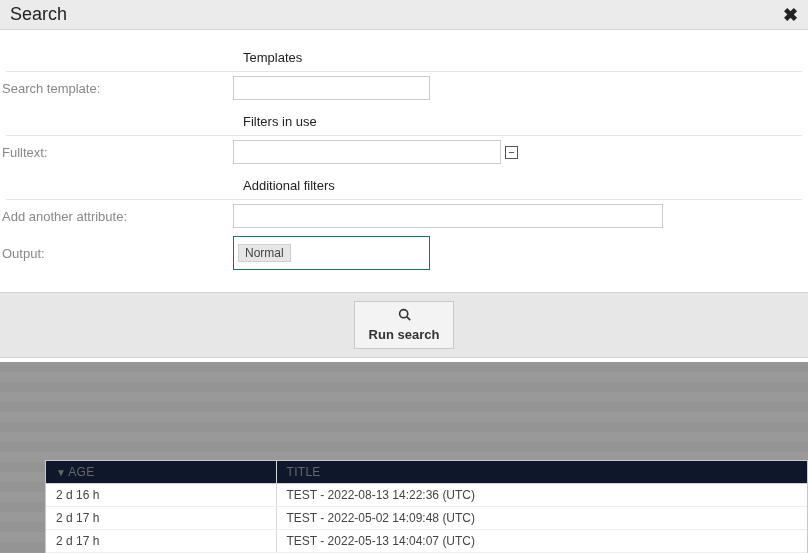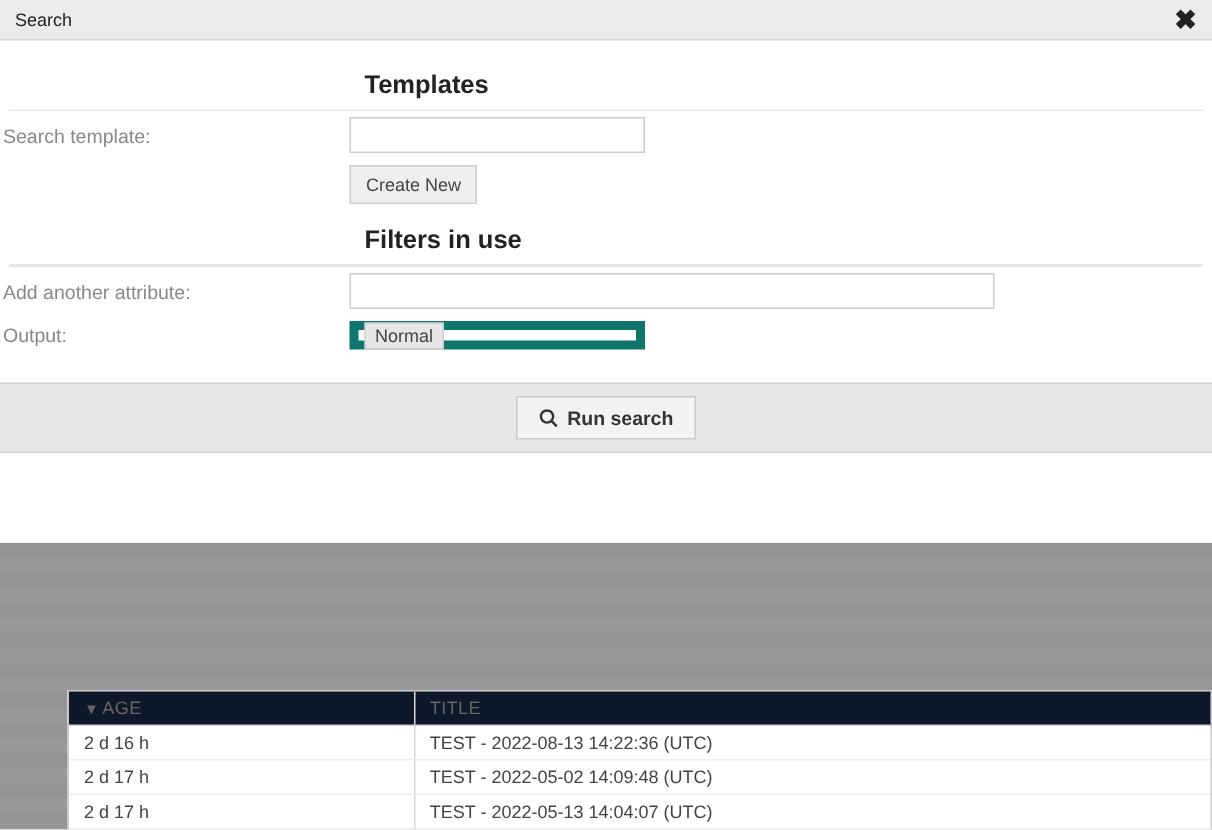--- a/index.html
+++ b/index.html
@@ -14,28 +14,28 @@
     position: relative;
   }
   .header {
     background: #ebebeb;
     border-bottom: 1px solid #d6d6d6;
     padding: 4px 10px;
     display: flex;
     justify-content: space-between;
     align-items: center;
   }
-  .header-title { font-size: 12px; font-weight: normal; color: #222; }
+  .header-title { font-size: 18px; font-weight: normal; color: #222; }
   .close-x { font-size: 18px; font-weight: bold; cursor: pointer; color:#222; line-height:1; }
 
   .body-area { padding: 10px 2px 0; }
 
   .section-heading {
-    font-weight: bold;
-    font-size: 17px;
+    font-weight: normal;
+    font-size: 13px;
     color: #222;
     margin-left: 241px;
     padding: 10px 0 6px;
   }
   .section-divider {
     border: none;
     border-top: 1px solid #e6e6e6;
     margin: 0 4px;
   }
 
@@ -86,22 +86,22 @@
     display: inline-flex;
     align-items: center; justify-content: center;
     font-size: 11px; line-height: 1;
     cursor: pointer;
     background:#fff;
     color:#333;
   }
 
   .sel-wrap { position: relative; }
   .sel-tokenbox {
-    border: 6px solid #0f766e;
-    height: 19px;
+    border: 1px solid #0f766e;
+    height: 34px;
     padding: 2px 4px;
     display: flex;
     align-items: center;
     background:#fff;
     text-align:right;
   }
   .token {
     background: #e6e6e6;
     border: 1px solid #cfcfcf;
     padding: 1px 6px;
@@ -121,20 +121,21 @@
     display: inline-flex;
     align-items: center;
     gap: 6px;
     background: #f3f3f3;
     border: 1px solid #c9c9c9;
     padding: 6px 14px;
     font-size: 13px;
     font-weight: bold;
     color: #333;
     cursor: pointer;
+    flex-direction: column;
   }
   .search-icon svg { display:block; }
 
   
   .dim-overlay {
     position: absolute;
     left:0; right:0; top: 362px; bottom:0;
     background: rgba(60,60,60,0.45);
     pointer-events:none;
   }
@@ -184,33 +185,33 @@
   <div class="section-heading">Templates</div>
   <hr class="section-divider">
 
   <div class="form-row">
     <div class="form-label">Search template:</div>
     <div class="form-control-cell">
       <input class="text-input w-small" type="text" value="" style="">
     </div>
   </div>
 
-  <div class="form-row">
-    <div class="form-label"></div>
-    <div class="form-control-cell">
-      <button class="btn">
-        <span>Create New</span>
-      </button>
-    </div>
-  </div>
 
   <div class="section-heading">Filters in use</div>
   <hr class="section-divider">
 
-
+  <div class="form-row">
+    <div class="form-label">Fulltext:</div>
+    <div class="form-control-cell">
+      <input class="text-input w-med" type="text" value="" style="">
+      <span class="minus-icon">−</span>
+    </div>
+  </div>
+
+  <div class="section-heading">Additional filters</div>
   <hr class="section-divider">
 
   <div class="form-row">
     <div class="form-label">Add another attribute:</div>
     <div class="form-control-cell">
       <input class="text-input w-large" type="text" value="" style="">
     </div>
   </div>
 
   <div class="form-row">

